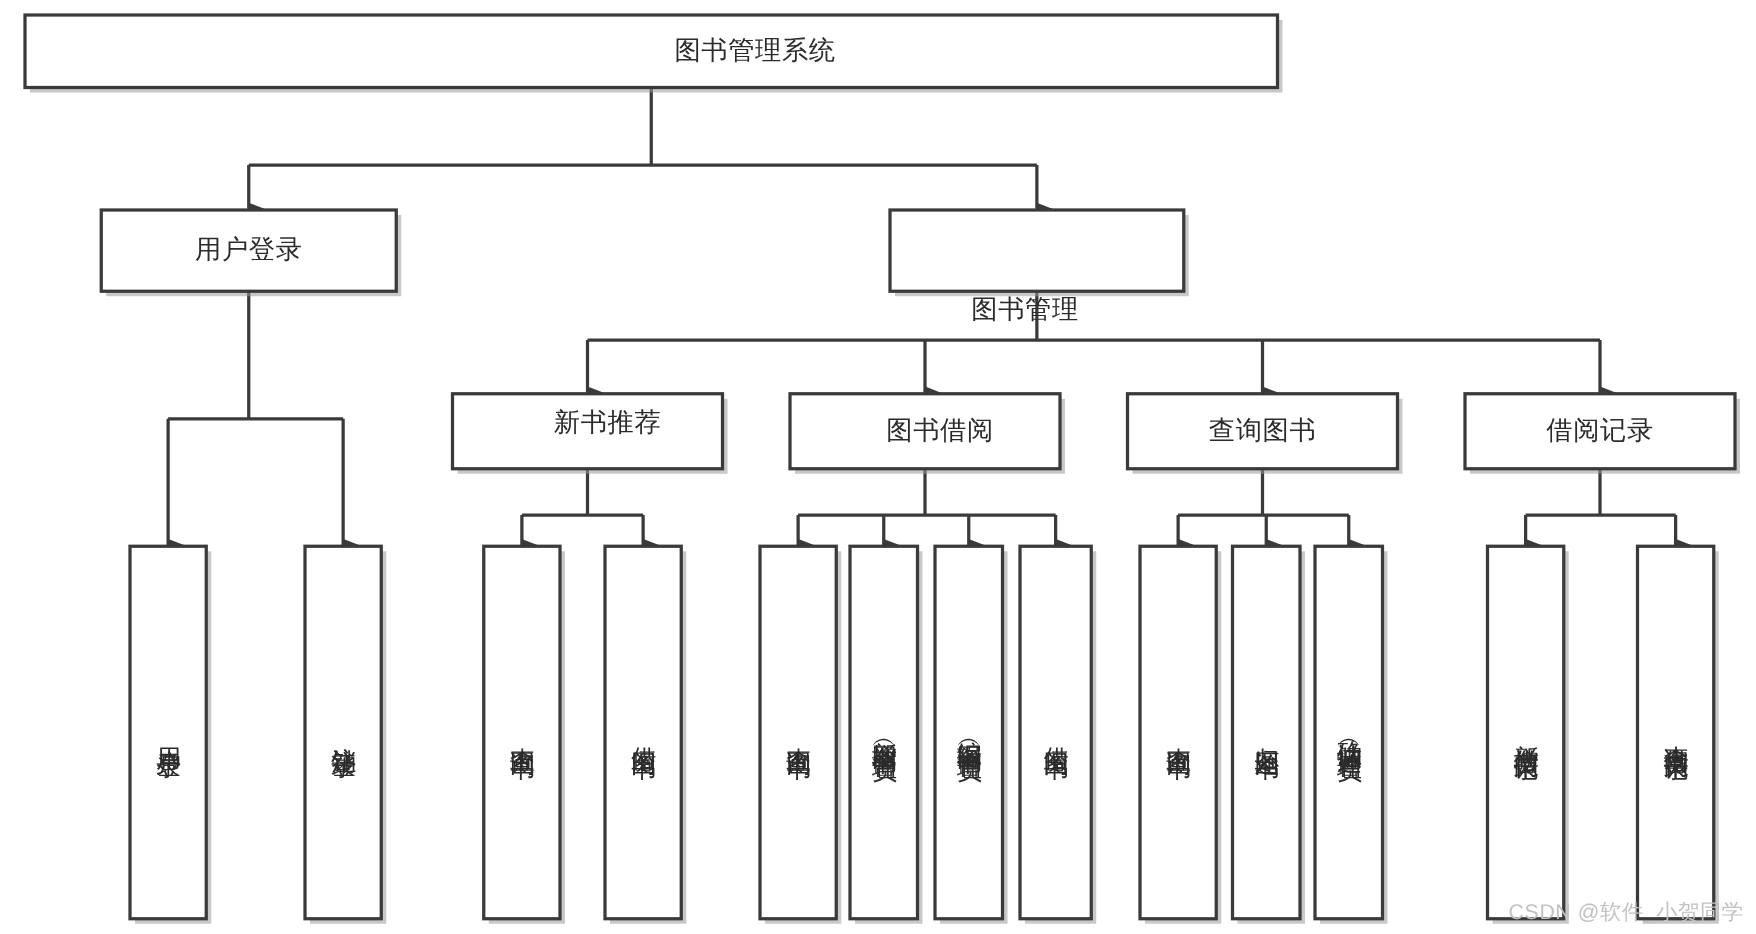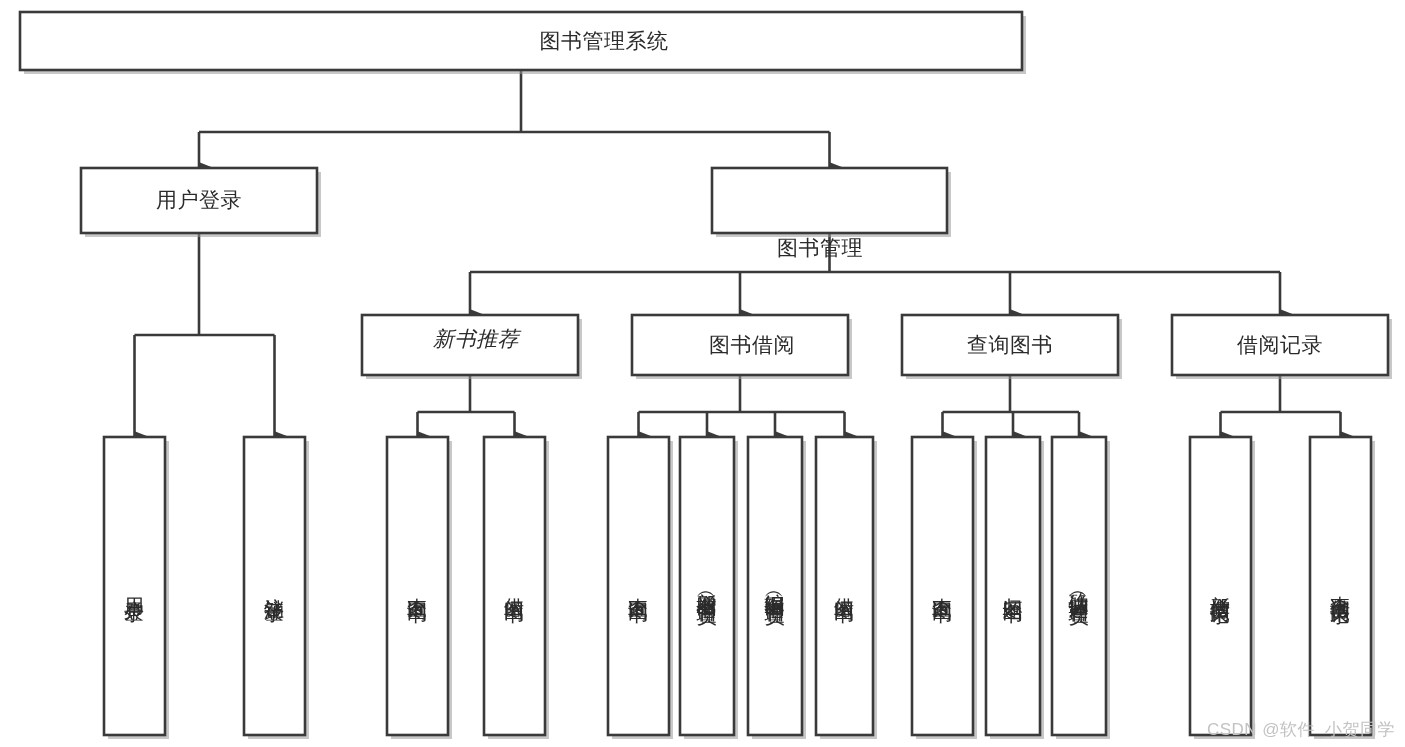--- a/index.html
+++ b/index.html
@@ -161,21 +161,21 @@
         <rect x="1052" y="437" width="54" height="298" class="node-box"></rect>
         <rect x="1190" y="437" width="61" height="298" class="node-box"></rect>
         <rect x="1310" y="437" width="61" height="298" class="node-box"></rect>
       </g>
   </svg>
 
   <div id="labels-layer">
       <div class="node-label" style="left: 20px; top: 12px; width: 1168px; height: 58px;">图书管理系统</div>
       <div class="node-label" style="left: 81px; top: 168px; width: 236px; height: 65px;">用户登录</div>
       <div class="node-label" style="left: 712px; top: 168px; width: 216px; height: 65px; margin-top: 48px;">图书管理</div>
-      <div class="node-label" style="left: 368px; top: 315px; width: 216px; height: 49px; font-style: italic;">新书推荐</div>
+      <div class="node-label" style="left: 378px; top: 315px; width: 216px; height: 49px;">新书推荐</div>
       <div class="node-label" style="left: 632px; top: 315px; width: 216px; height: 60px; margin-left: 12px;">图书借阅</div>
       <div class="node-label" style="left: 902px; top: 315px; width: 216px; height: 60px;">查询图书</div>
       <div class="node-label" style="left: 1172px; top: 315px; width: 216px; height: 60px; border-radius: 22px;">借阅记录</div>
       <div class="node-label vertical" style="left: 104px; top: 437px; width: 61px; height: 298px;">用户登录</div>
       <div class="node-label vertical" style="left: 244px; top: 437px; width: 61px; height: 298px;">注销登录</div>
       <div class="node-label vertical" style="left: 387px; top: 437px; width: 61px; height: 298px;">查询图书</div>
       <div class="node-label vertical" style="left: 484px; top: 437px; width: 61px; height: 298px;">借阅图书</div>
       <div class="node-label vertical" style="left: 608px; top: 437px; width: 61px; height: 298px;">查询图书</div>
       <div class="node-label vertical" style="left: 680px; top: 437px; width: 54px; height: 298px;">新增图书（管理员）</div>
       <div class="node-label vertical" style="left: 748px; top: 437px; width: 54px; height: 298px;">编辑图书（管理员）</div>

